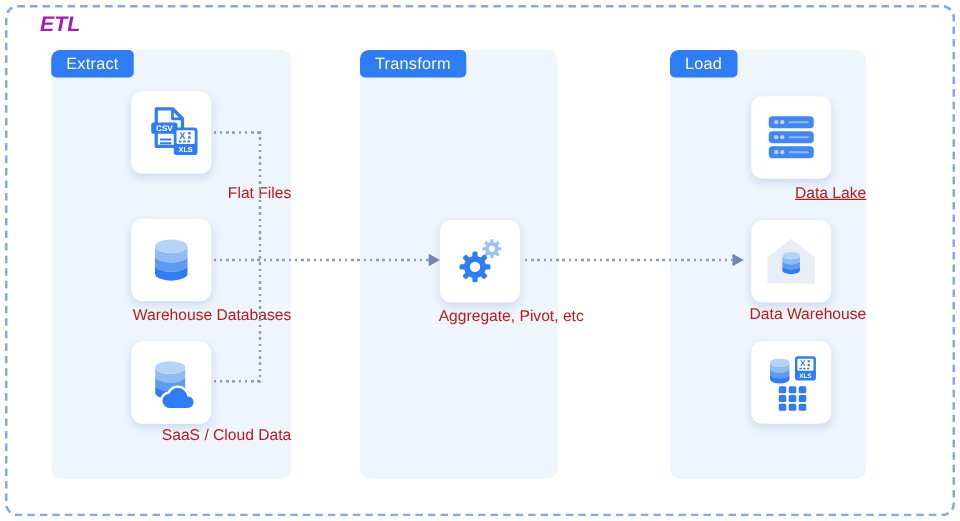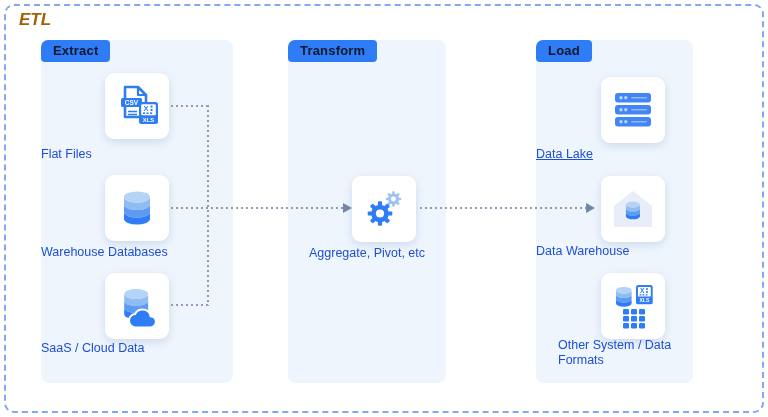--- a/index.html
+++ b/index.html
@@ -1,34 +1,34 @@
 <!DOCTYPE html>
 <html><head>
 <meta charset="utf-8">
 <style>
   html,body{margin:0;padding:0;background:#fff;}
   .stage{position:relative;width:768px;height:417px;background:#fff;overflow:hidden;
          font-family:"Liberation Sans",sans-serif;}
   .frame{position:absolute;left:4px;top:4px;right:4px;bottom:4px;
          border:2px dashed #84a7ee;border-radius:10px;}
-  .title{position:absolute;left:19px;top:10px;font-size:17px;font-style:italic;
-         font-weight:700;color:#a16207;}
+  .title{position:absolute;left:32px;top:10px;font-size:17px;font-style:italic;
+         font-weight:700;color:#a21caf;}
   .panel{position:absolute;top:40px;height:343px;background:#eef5fd;border-radius:8px;}
   .panel-extract{left:41px;width:192px;}
   .panel-transform{left:288px;width:158px;}
   .panel-load{left:536px;width:157px;}
-  .badge{position:absolute;left:0;top:0;background:#2e7cf6;color:#0f172a;
-         font-size:13px;font-weight:700;padding:3px 12px 4px;
+  .badge{position:absolute;left:0;top:0;background:#2e7cf6;color:#fef9c3;
+         font-size:13px;font-weight:400;padding:3px 12px 4px;
          border-radius:7px 4px 4px 4px;letter-spacing:.2px;}
   .card{position:absolute;width:64px;height:66px;background:#fff;border-radius:9px;
         box-shadow:0 3px 8px rgba(125,150,195,.28);
         display:flex;align-items:center;justify-content:center;}
   .card svg{width:46px;height:46px;display:block;}
-  .node-label{position:absolute;left:0;width:100%;text-align:left;
-        font-size:12.5px;color:#1d4ed8;line-height:1.22;}
+  .node-label{position:absolute;left:0;width:100%;text-align:right;
+        font-size:12.5px;color:#b91c1c;line-height:1.22;}
   .node-label.narrow{left:22px;width:150px;}
   .dot-h{position:absolute;height:2px;
         background:repeating-linear-gradient(to right,#8e9cba 0 2px,transparent 2px 5px);}
   .dot-v{position:absolute;width:2px;
         background:repeating-linear-gradient(to bottom,#8e9cba 0 2px,transparent 2px 5px);}
   .arrow-right{position:absolute;width:0;height:0;
         border-top:5px solid transparent;border-bottom:5px solid transparent;
         border-left:9px solid #7386a8;}
   svg text{font-family:"Liberation Sans",sans-serif;}
 </style>
@@ -193,21 +193,20 @@
             <rect x="29" y="26" width="6" height="5.5" rx="1.2"></rect>
           <rect x="13" y="33" width="6" height="5.5" rx="1.2"></rect>
             <rect x="21" y="33" width="6" height="5.5" rx="1.2"></rect>
             <rect x="29" y="33" width="6" height="5.5" rx="1.2"></rect>
           <rect x="13" y="40" width="6" height="5.5" rx="1.2"></rect>
             <rect x="21" y="40" width="6" height="5.5" rx="1.2"></rect>
             <rect x="29" y="40" width="6" height="5.5" rx="1.2"></rect>
         </g>
       </svg>
     </div>
-    <div class="node-label narrow" style="top:298px;">Other System / Data Formats</div>
   </section>
 
   <div class="dot-h" style="left:171px;top:105px;width:38px;"></div>
   <div class="dot-v" style="left:207px;top:105px;height:201px;"></div>
   <div class="dot-h" style="left:171px;top:304px;width:38px;"></div>
   <div class="dot-h" style="left:171px;top:207px;width:172px;"></div>
   <div class="arrow-right" style="left:343px;top:203px;"></div>
   <div class="dot-h" style="left:420px;top:207px;width:166px;"></div>
   <div class="arrow-right" style="left:586px;top:203px;"></div>
 </div>

